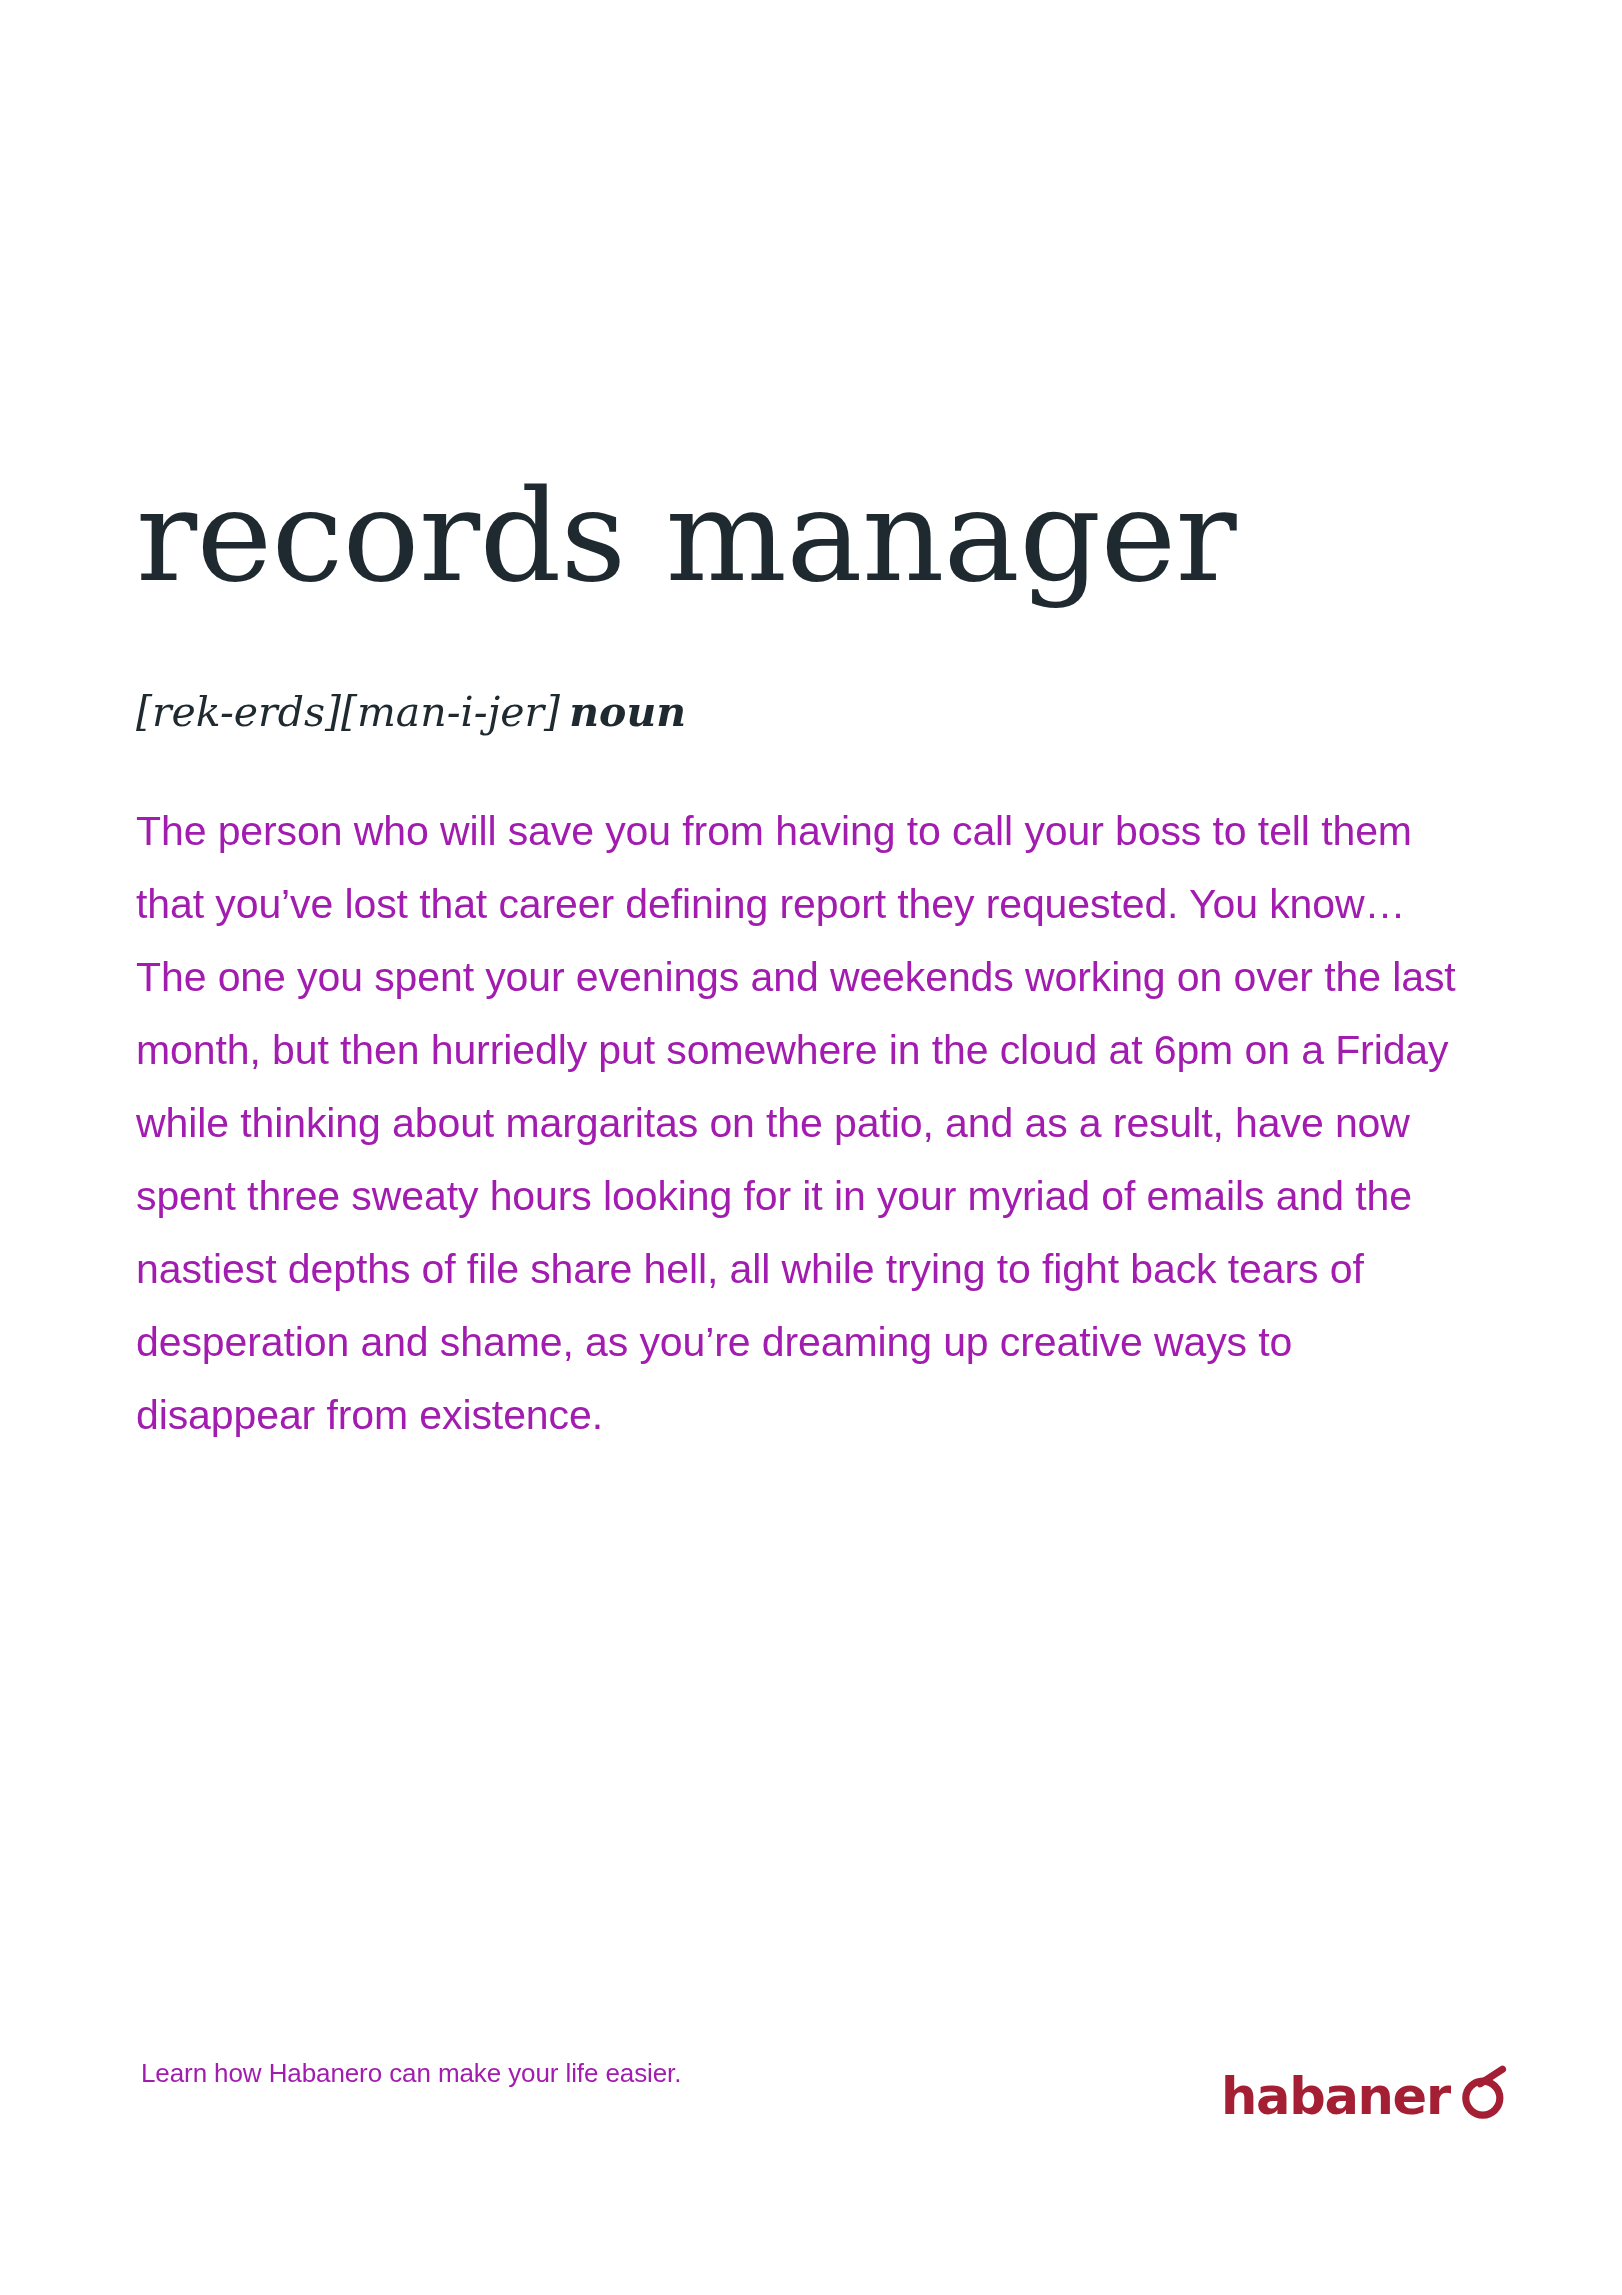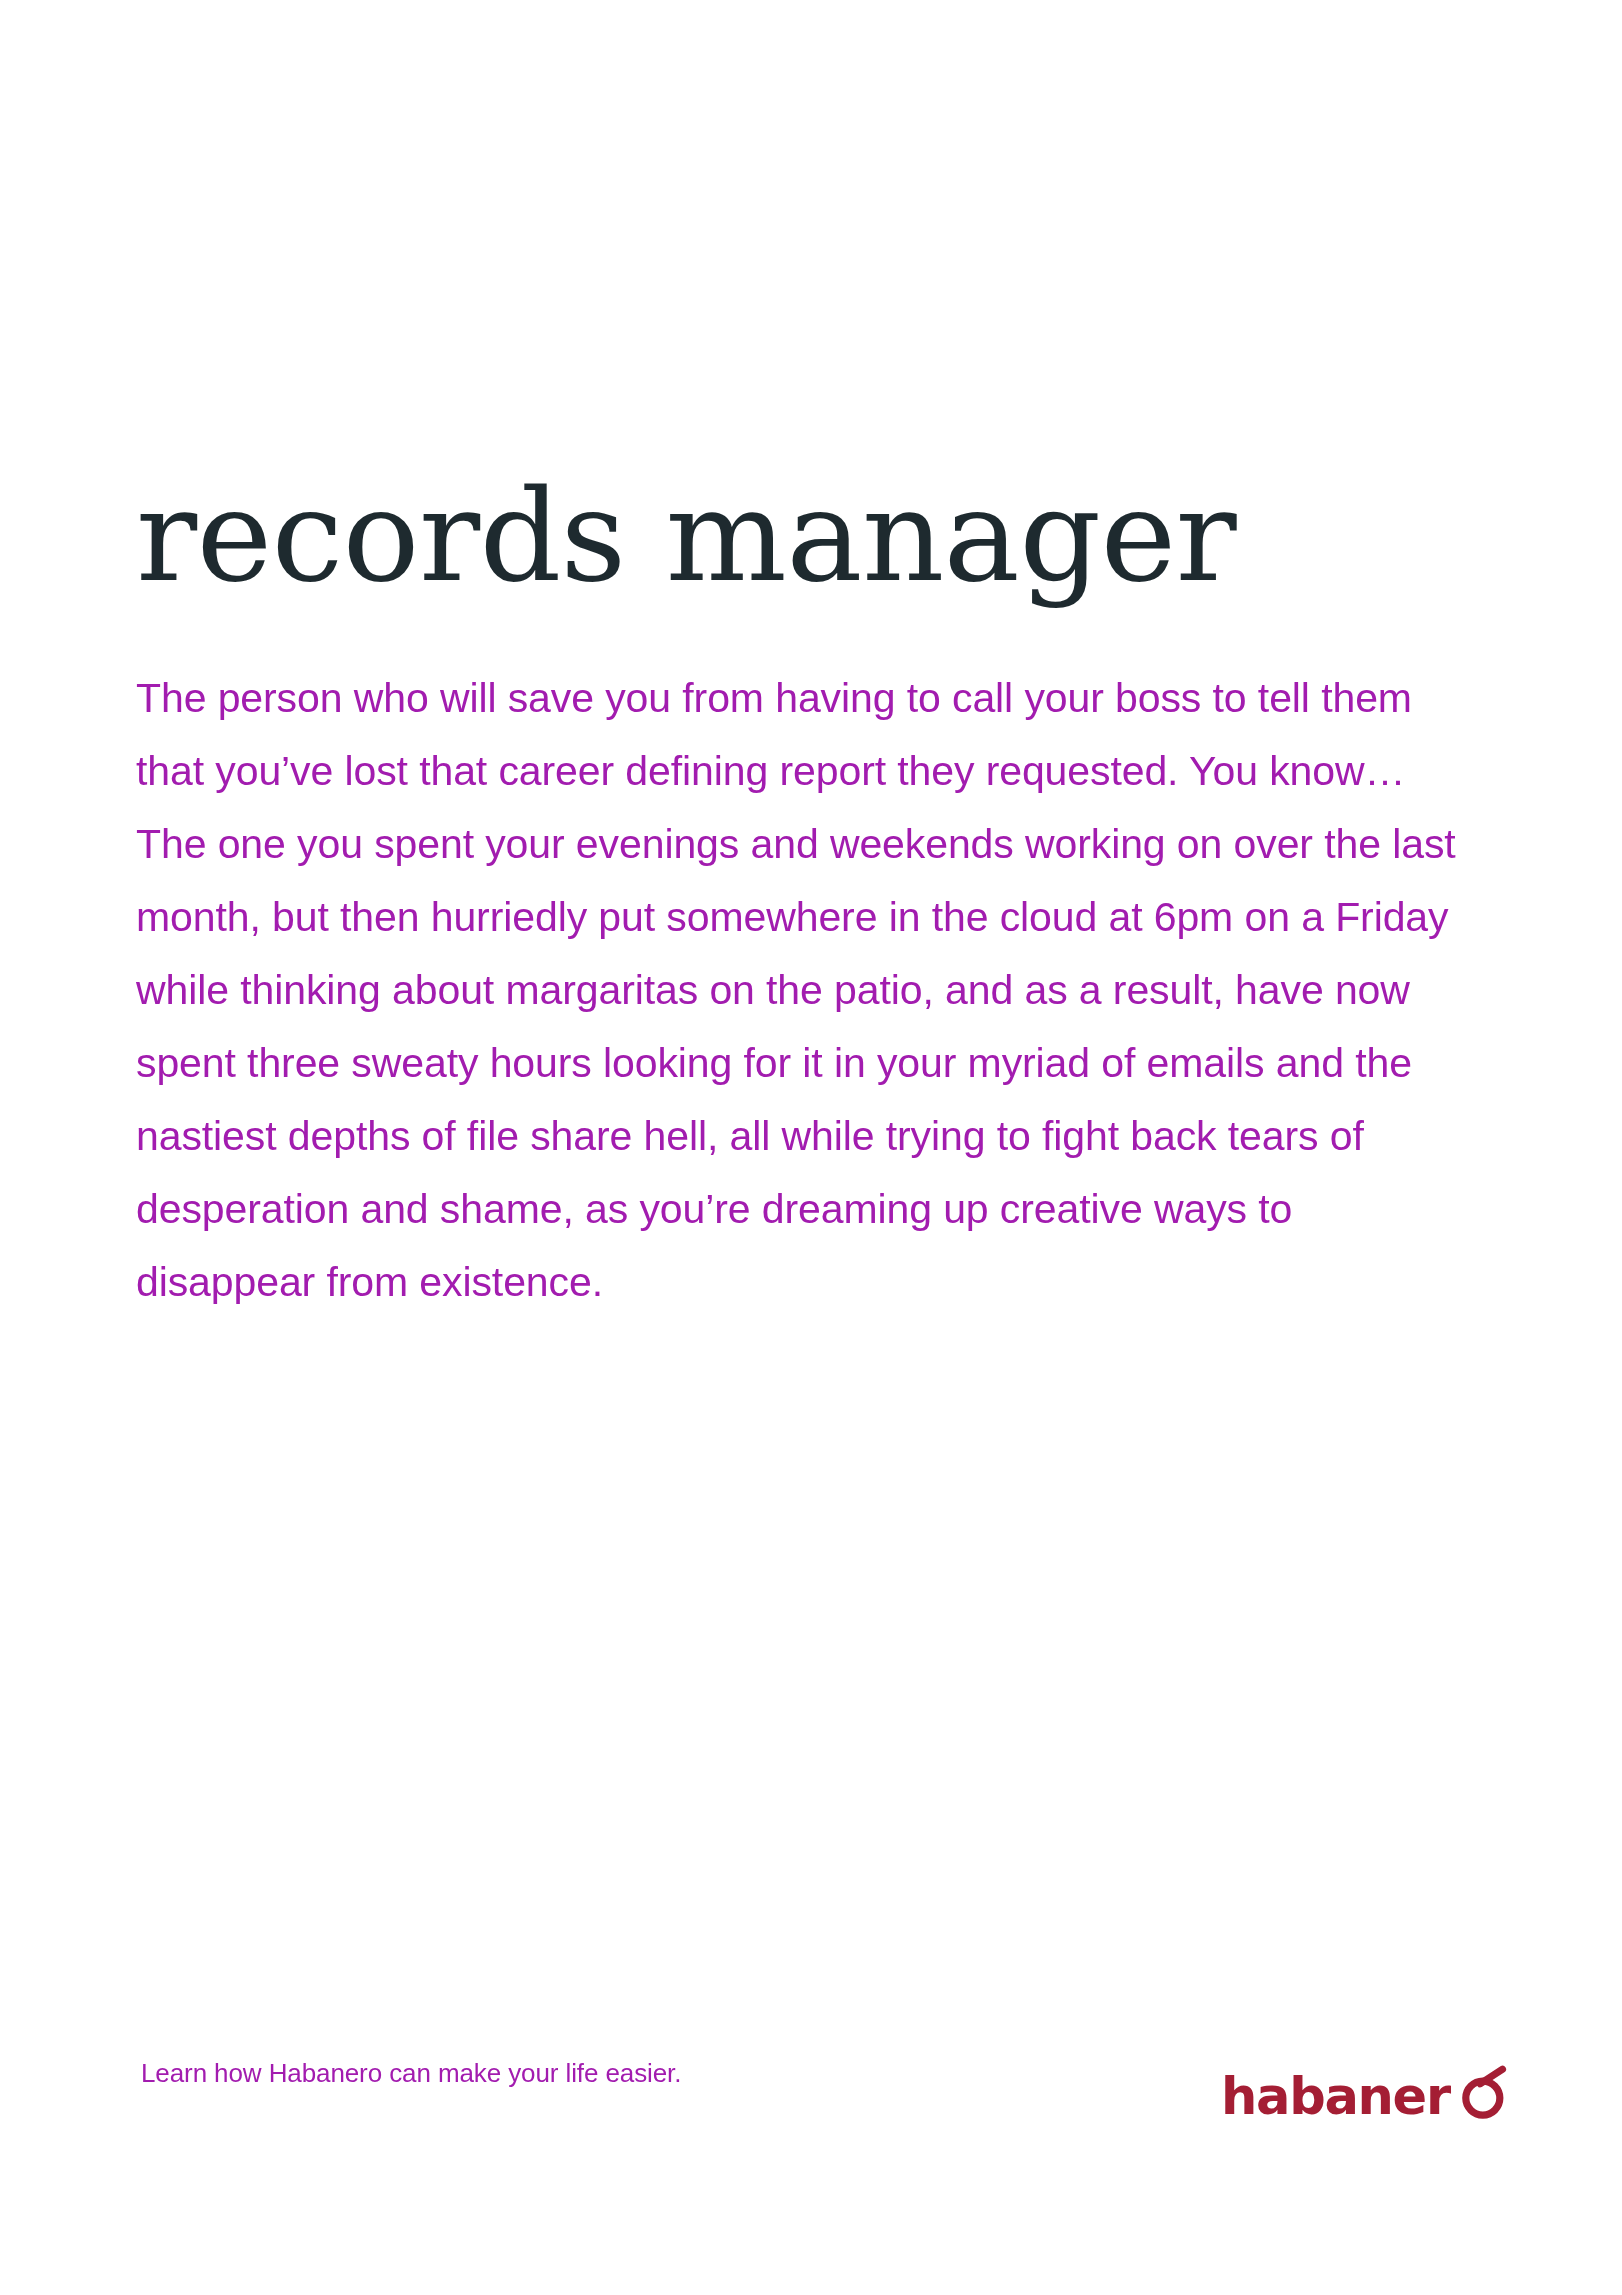--- a/index.html
+++ b/index.html
@@ -123,20 +123,23 @@
 </style>
 </head>
 <body>
 
 <div class="poster">
 
   <div class="content">
 
     <h1 class="headword">records manager</h1>
 
+    <div class="pronunciation-line">
+      <span class="pron">[rek-erds][man-i-jer]</span><span class="pos">noun</span>
+    </div>
 
     <p class="definition">The person who will save you from having to call your boss to tell them that you’ve lost that career defining report they requested. You know… The one you spent your evenings and weekends working on over the last month, but then hurriedly put somewhere in the cloud at 6pm on a Friday while thinking about margaritas on the patio, and as a result, have now spent three sweaty hours looking for it in your myriad of emails and the nastiest depths of file share hell, all while trying to fight back tears of desperation and shame, as you’re dreaming up creative ways to disappear from existence.</p>
 
   </div>
 
   <div class="footer">
     <div class="footer-text">
       <div>Learn how Habanero can make your life easier.</div>
     </div>
 

